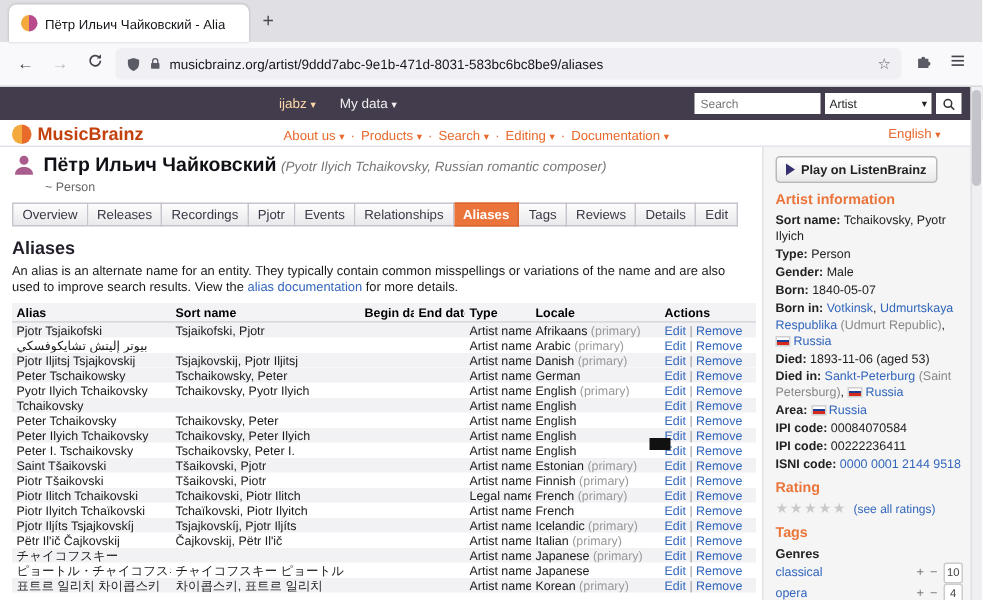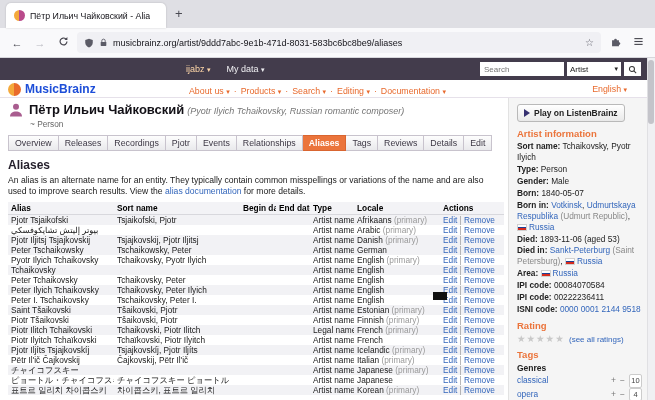--- a/index.html
+++ b/index.html
@@ -31,33 +31,33 @@
   .page { position:relative; height:342px; overflow:hidden; background:#fff; }
 
   .mb-topbar { height:22px; background:#433c4c; display:flex; align-items:center;
                padding:0 14px 0 186px; gap:16px; }
   .mb-user { color:#ffd7a8; font-size:9px; }
   .mb-mydata { color:#efeff2; font-size:9px; }
   .caret { font-size:7px; }
   .mb-search { margin-left:auto; display:flex; align-items:center; gap:3px; }
   .mb-search input { width:84px; height:14px; border:none; font-size:8px; padding:0 4px;
                      font-family:"Liberation Sans",sans-serif; }
-  .mb-entity { width:54px; height:14px; background:#fff; font-size:8px; display:flex;
+  .mb-entity { width:71px; height:14px; background:#fff; font-size:8px; display:flex;
                align-items:center; justify-content:space-between; padding:0 3px; color:#222; }
   .mb-go { width:17px; height:14px; background:#fff; display:flex; align-items:center; justify-content:center; }
 
   .mb-subnav { height:18px; background:#fff; display:flex; align-items:center;
                padding:0 28px 0 186px; border-bottom:1px solid #e6e1ea; position:relative; }
   .navlink { color:#e8692c; font-size:8.8px; margin:0 3px; white-space:nowrap; }
   .navdot { color:#e8692c; font-size:8.8px; margin:0 1px; }
   .mb-lang { margin-left:auto; color:#e8692c; font-size:8.8px; }
   .mb-logo { position:absolute; left:8px; top:2px; display:flex; align-items:center; gap:4px; }
   .logo-circle { width:13px; height:13px; border-radius:50%;
                  background:linear-gradient(90deg,#f4a93c 50%,#e96b2c 50%); }
-  .logo-text { font-size:12px; font-weight:bold; color:#1d4ed8; }
+  .logo-text { font-size:12px; font-weight:bold; color:#c2410c; }
 
   .content { display:flex; height:302px; overflow:hidden; }
   .main { flex:1; min-width:0; padding:3px 4px 0 8px; overflow:hidden; }
 
   .artist-head { display:flex; gap:5px; align-items:flex-start; padding-top:1px; }
   .artist-title { font-size:13px; font-weight:bold; color:#121016; line-height:16px; }
   .artist-disambig { font-size:9px; color:#767676; font-weight:normal; font-style:italic; margin-left:3px; }
   .artist-type { font-size:8.3px; color:#666; margin:0 0 0 22px; line-height:10px; }
 
   .etabs { display:flex; margin-top:6px; }

